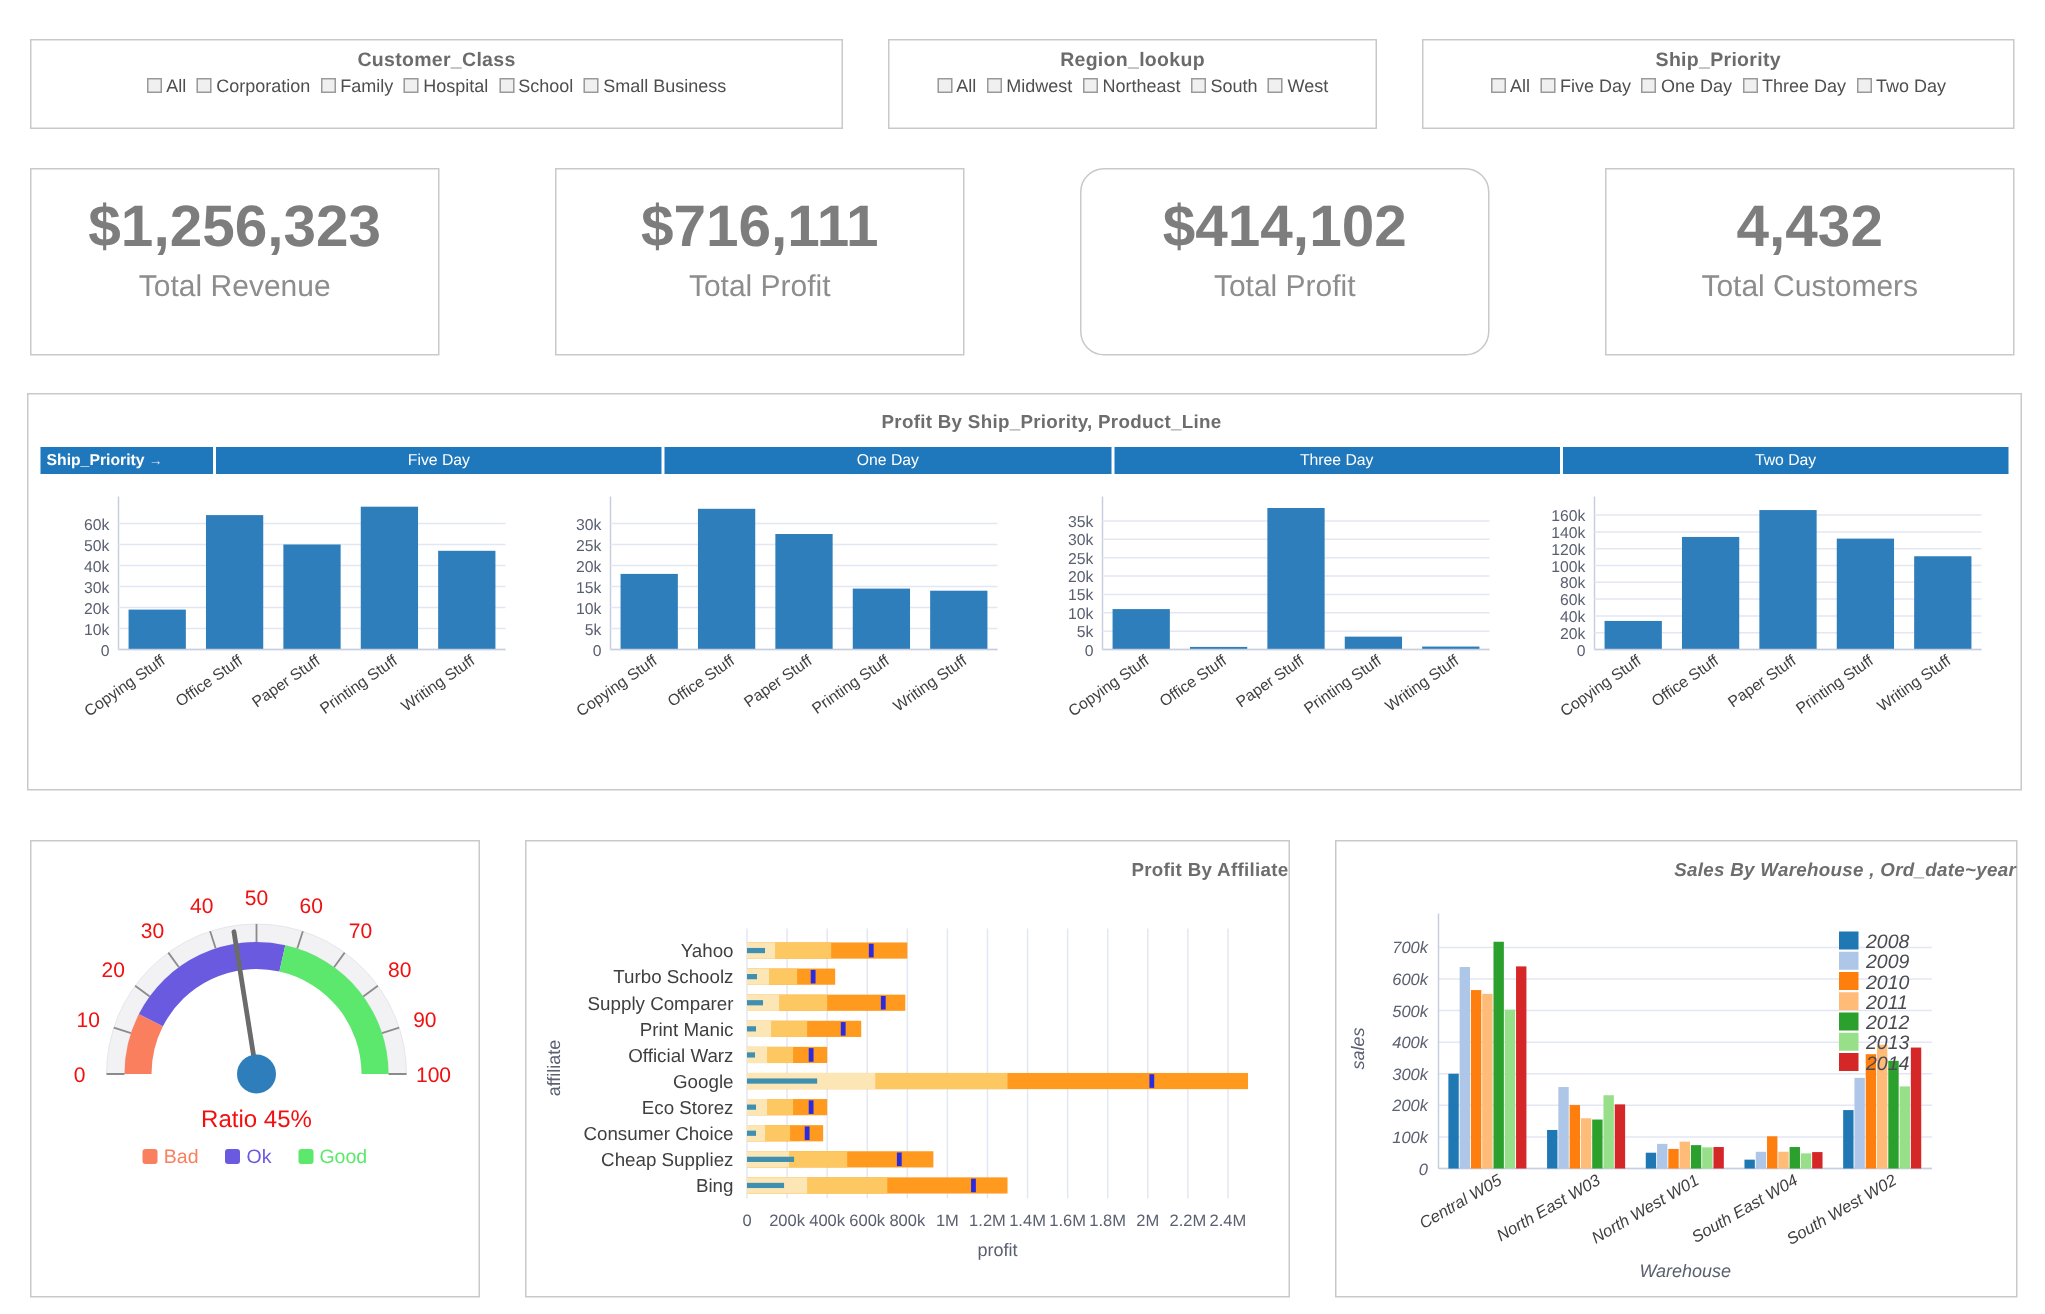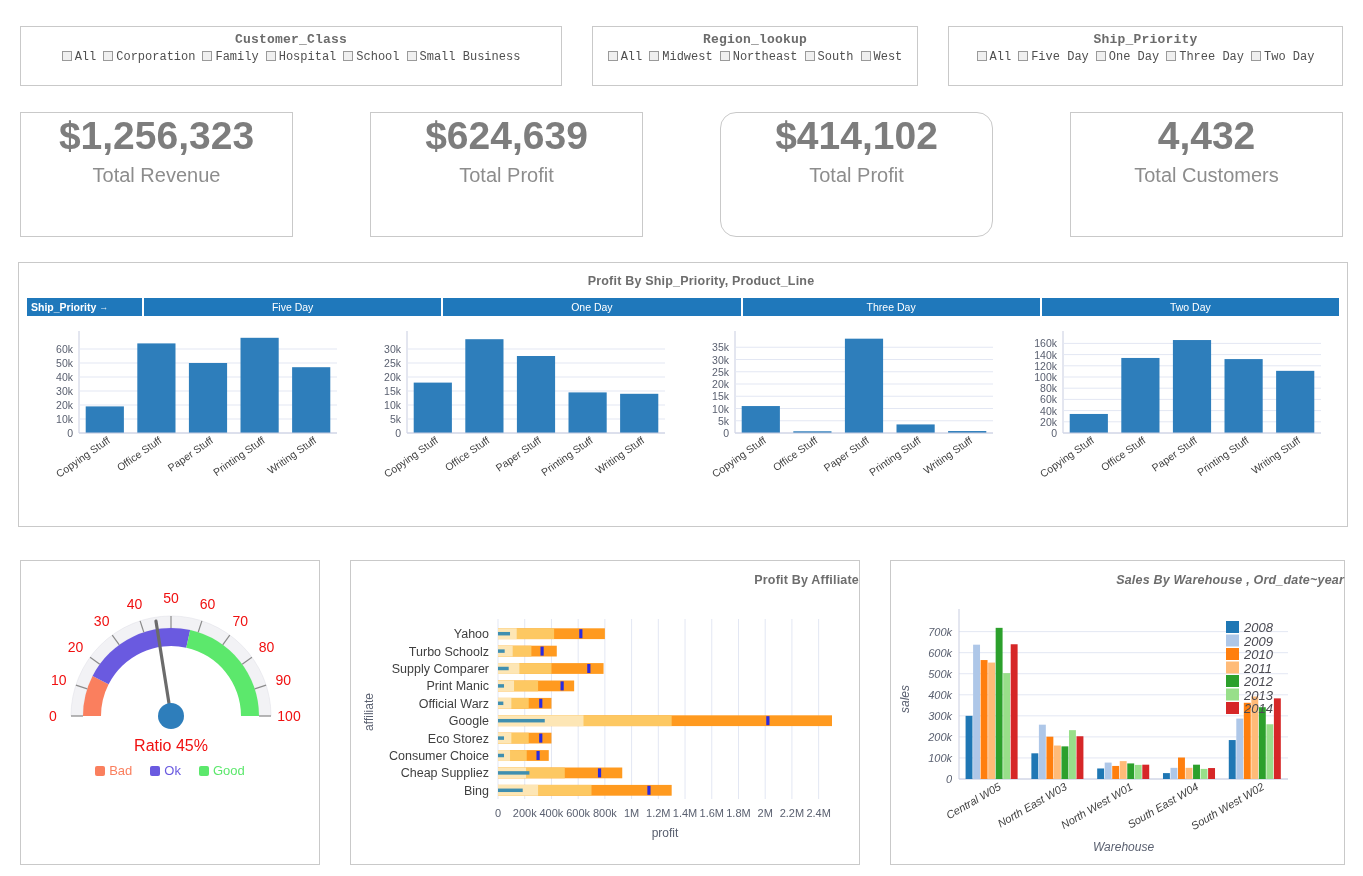--- a/index.html
+++ b/index.html
@@ -4,42 +4,42 @@
 <style>
   html,body{margin:0;padding:0;}
   body{
     width:1363px;height:876px;background:#ffffff;
     font-family:"Liberation Sans","DejaVu Sans",sans-serif;
     color:#555;overflow:hidden;
   }
   .page{position:relative;width:1363px;height:876px;}
 
   
-  .filter-row{position:absolute;left:0;top:26px;width:1363px;height:56px;font-family:Liberation Mono, monospace;}
+  .filter-row{position:absolute;left:0;top:26px;width:1363px;height:56px;}
   .filter-panel{
     position:absolute;border:1px solid #c9c9c9;background:#fff;
     box-sizing:border-box;text-align:center;padding-top:5px;
   }
   .filter-title{
     font-size:13px;font-weight:bold;color:#6b6b6b;letter-spacing:.2px;
     line-height:15px;margin-bottom:3px;
   }
   .filter-items{font-size:12px;color:#4f4f4f;line-height:15px;white-space:nowrap;}
   .chk{
     display:inline-block;width:10px;height:10px;border:1px solid #9a9a9a;
     background:#f0f0f0;vertical-align:-1px;margin-right:3px;box-sizing:border-box;
   }
   .chk-item{display:inline-block;margin-right:7px;}
   .chk-item:last-child{margin-right:0;}
 
   
   .kpi-row{position:absolute;left:0;top:112px;width:1363px;height:125px;}
   .kpi{
     position:absolute;border:1px solid #c9c9c9;background:#fff;box-sizing:border-box;
-    text-align:center;
+    text-align:center;padding-top:16px;
   }
   .kpi-value{font-size:39px;font-weight:bold;color:#7d7d7d;line-height:46px;}
   .kpi-label{font-size:20px;color:#8d8d8d;line-height:33px;font-weight:normal;}
 
   
   .trellis{
     position:absolute;left:18px;top:262px;width:1330px;height:265px;
     border:1px solid #c9c9c9;background:#fff;box-sizing:border-box;padding-left:36px;
   }
   .trellis-title{
@@ -99,21 +99,21 @@
       <div class="filter-items" id="filter-items-2"><span class="chk-item"><span class="chk"></span><span>All</span></span><span class="chk-item"><span class="chk"></span><span>Five Day</span></span><span class="chk-item"><span class="chk"></span><span>One Day</span></span><span class="chk-item"><span class="chk"></span><span>Three Day</span></span><span class="chk-item"><span class="chk"></span><span>Two Day</span></span></div>
     </div>
   </div>
 
   <div class="kpi-row">
     <div class="kpi" style="left:20px;top:0;width:273px;height:125px;">
       <div class="kpi-value">$1,256,323</div>
       <div class="kpi-label">Total Revenue</div>
     </div>
     <div class="kpi" style="left:370px;top:0;width:273px;height:125px;">
-      <div class="kpi-value">$624,639</div>
+      <div class="kpi-value">$716,111</div>
       <div class="kpi-label">Total Profit</div>
     </div>
     <div class="kpi" style="left:720px;top:0;width:273px;height:125px;border-radius:16px;">
       <div class="kpi-value">$414,102</div>
       <div class="kpi-label">Total Profit</div>
     </div>
     <div class="kpi" style="left:1070px;top:0;width:273px;height:125px;">
       <div class="kpi-value">4,432</div>
       <div class="kpi-label">Total Customers</div>
     </div>

